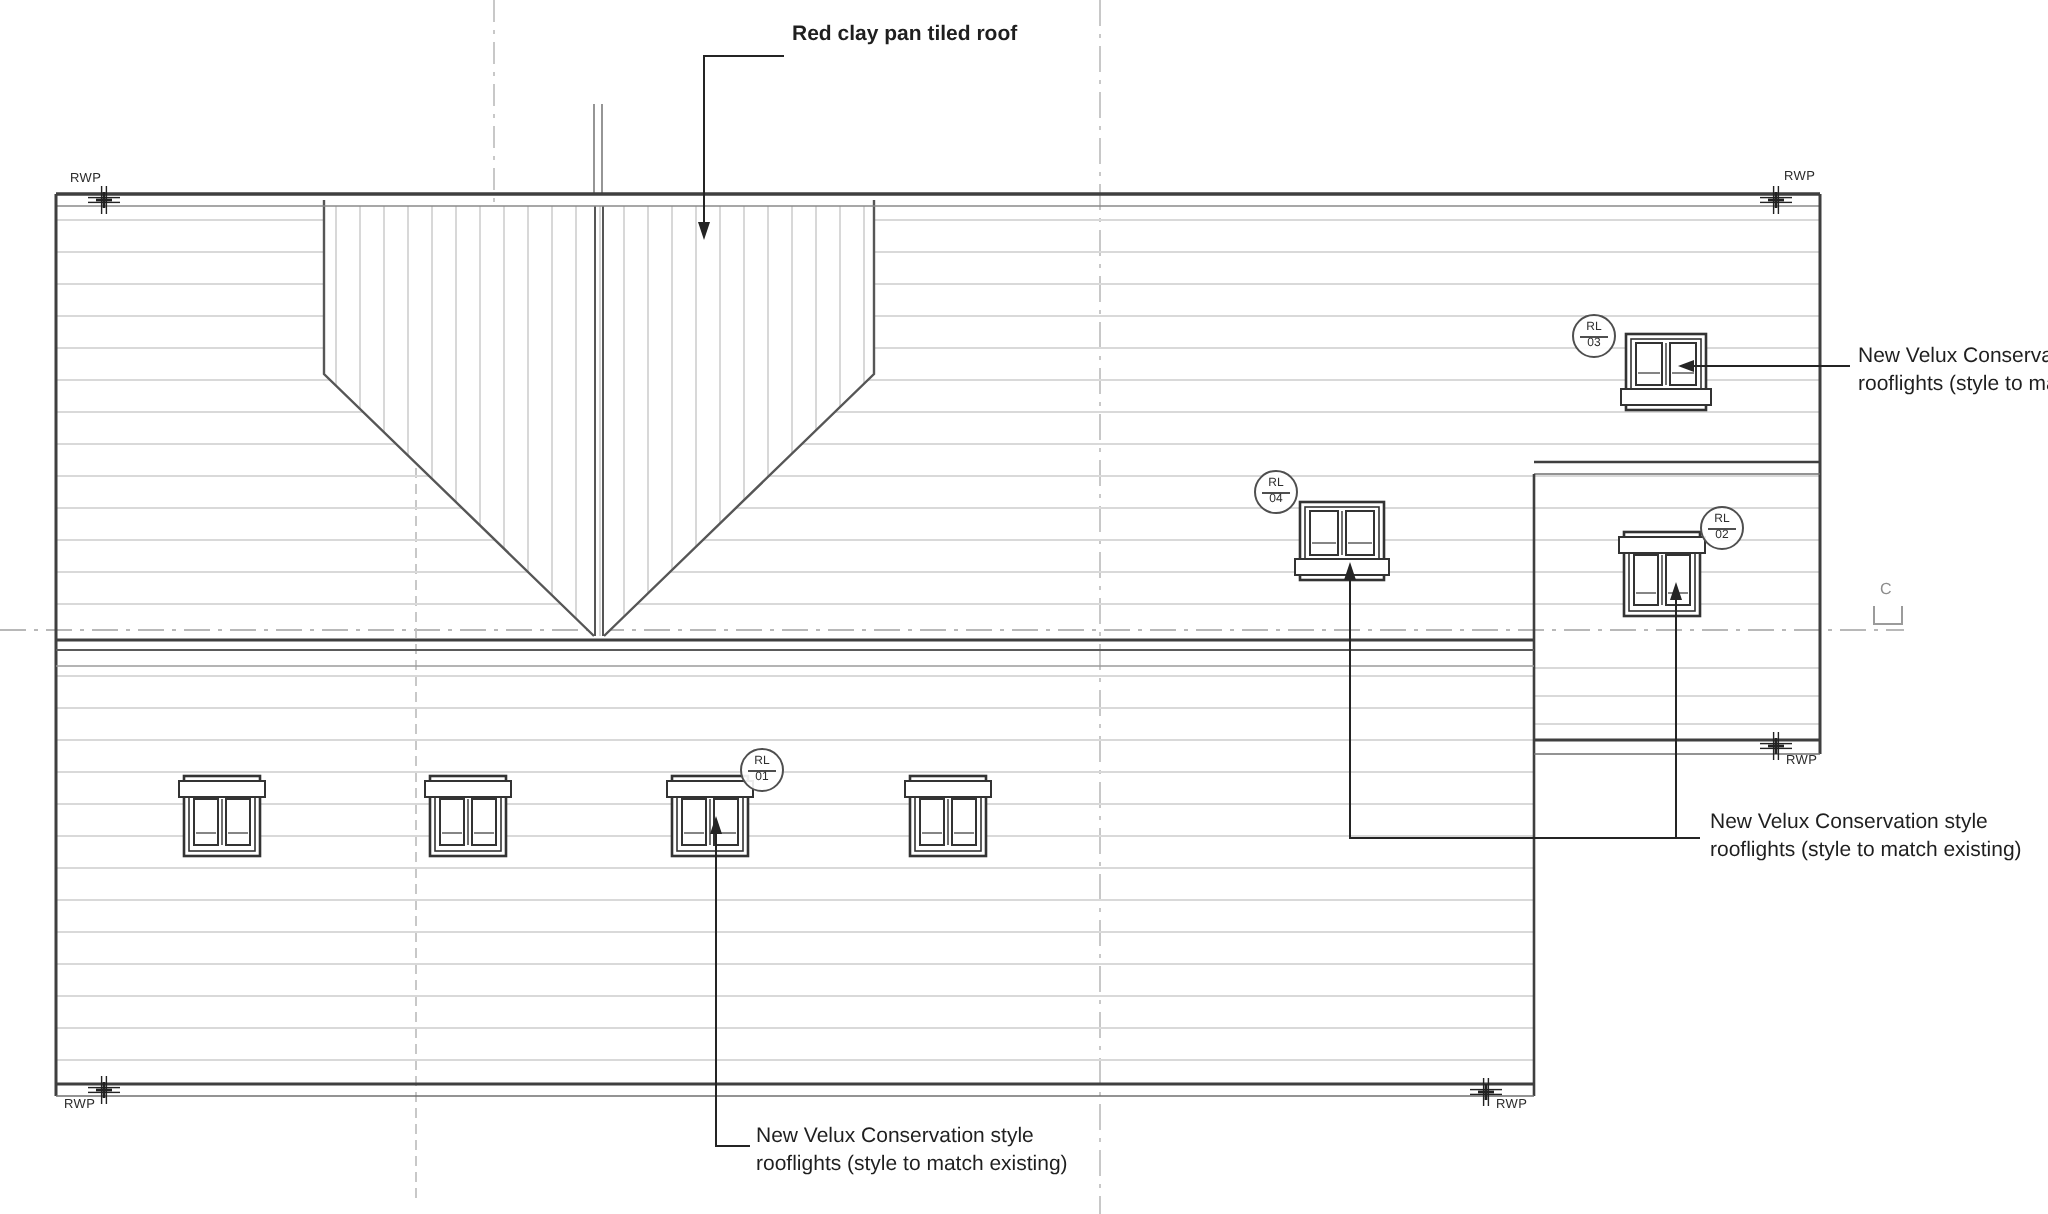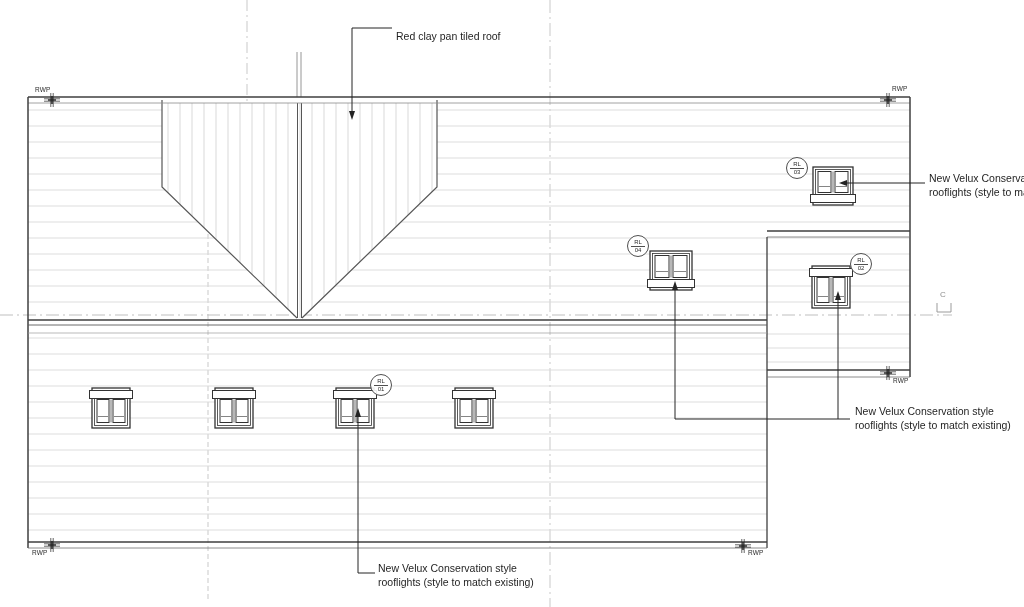--- a/index.html
+++ b/index.html
@@ -245,21 +245,21 @@
     <polygon points="672,290 678,290 675,281" fill="#242424" stroke="none"></polygon>
     <path d="M838,297 V419"></path>
     <polygon points="835,300 841,300 838,291" fill="#242424" stroke="none"></polygon>
     <path d="M358,414 V573 H375"></path>
     <polygon points="355,417 361,417 358,408" fill="#242424" stroke="none"></polygon>
   </g>
 
   <path d="M937,303 V312 H951 V303" stroke="#9b9b9b" stroke-width="1" fill="none"></path>
 </svg>
 
-<div class="ann" style="left:396px;top:29px;">Red clay pan tiled roof</div>
+<div class="ann" style="left:396px;top:10px;font-weight:bold;">Red clay pan tiled roof</div>
 
 <div class="ann" style="left:929px;top:171px;">
   <div>New Velux Conservatio</div>
   <div>rooflights (style to matc</div>
 </div>
 
 <div class="ann" style="left:855px;top:404px;">
   <div>New Velux Conservation style</div>
   <div>rooflights (style to match existing)</div>
 </div>

